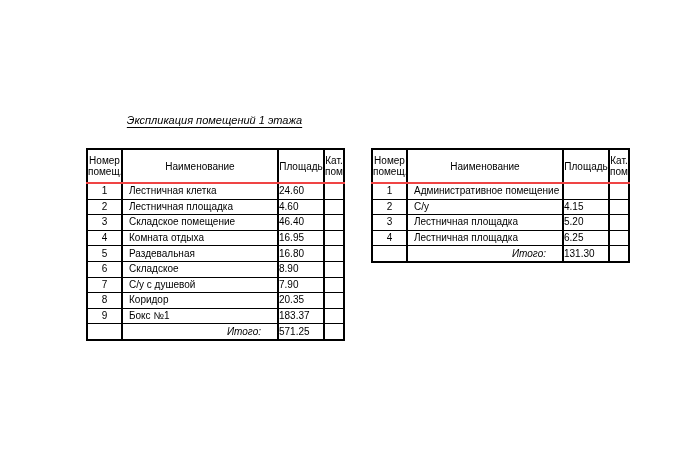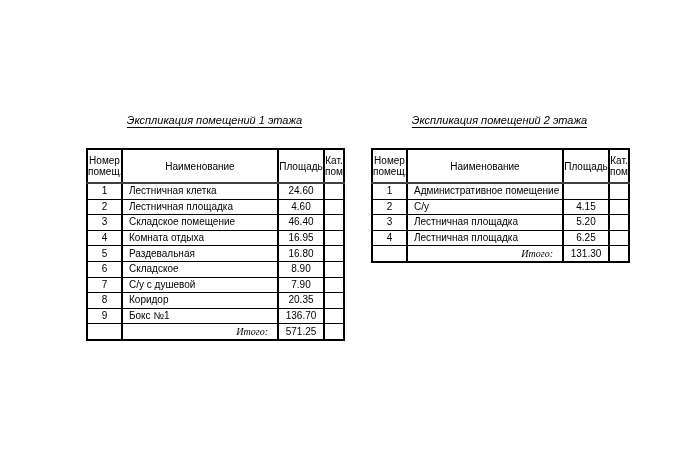--- a/index.html
+++ b/index.html
@@ -29,28 +29,28 @@
 
   .tbl th, .tbl td{
     border-top:1px solid #000;border-bottom:1px solid #000;
     border-left:2px solid #000;border-right:2px solid #000;
     font-size:10px;font-weight:normal;
     padding:0;vertical-align:middle;
     overflow:hidden;
   }
   .tbl th{
     height:32px;text-align:center;line-height:1.1;
-    border-bottom:2px solid #404040;
+    border-bottom:2px solid #ef4444;
   }
   .tbl td{height:14.6px;line-height:1;}
   td.c-num{text-align:center;}
   td.c-name{text-align:left;padding-left:6px;padding-right:16px;white-space:nowrap;}
-  td.c-area{text-align:center;}
+  td.c-area{}
   td.c-cat{text-align:center;}
-  tr.total td.c-name{text-align:right;padding-right:9px;font-style:italic;font-family:Liberation Serif, serif;}
+  tr.total td.c-name{text-align:right;padding-right:16px;font-style:italic;}
 </style>
 </head>
 <body>
 
 <div class="sheet">
 
   <div class="tbl-title" id="title-1">Экспликация помещений 1 этажа</div>
 
   <table class="tbl" id="table-1">
     <colgroup>
@@ -112,33 +112,32 @@
         </tr>
         <tr>
           <td class="c-num">8</td>
           <td class="c-name">Коридор</td>
           <td class="c-area">20.35</td>
           <td class="c-cat"></td>
         </tr>
         <tr>
           <td class="c-num">9</td>
           <td class="c-name">Бокс №1</td>
-          <td class="c-area">136.70</td>
+          <td class="c-area">183.37</td>
           <td class="c-cat"></td>
         </tr>
         <tr class="total">
           <td class="c-num"></td>
           <td class="c-name">Итого:</td>
           <td class="c-area">571.25</td>
           <td class="c-cat"></td>
         </tr>
       </tbody>
   </table>
 
-  <div class="tbl-title" id="title-2">Экспликация помещений 2 этажа</div>
 
   <table class="tbl" id="table-2">
     <colgroup>
       <col style="width:35px">
         <col style="width:156px">
         <col style="width:46px">
         <col style="width:20px">
     </colgroup>
     <thead>
       <tr>

